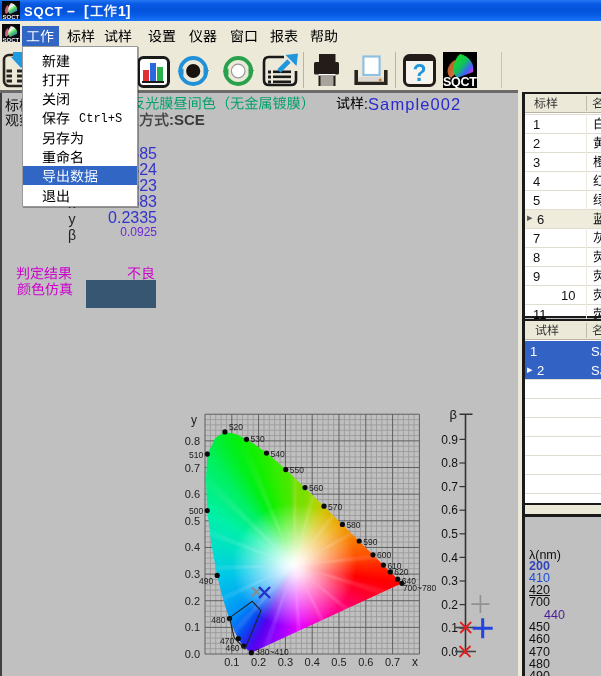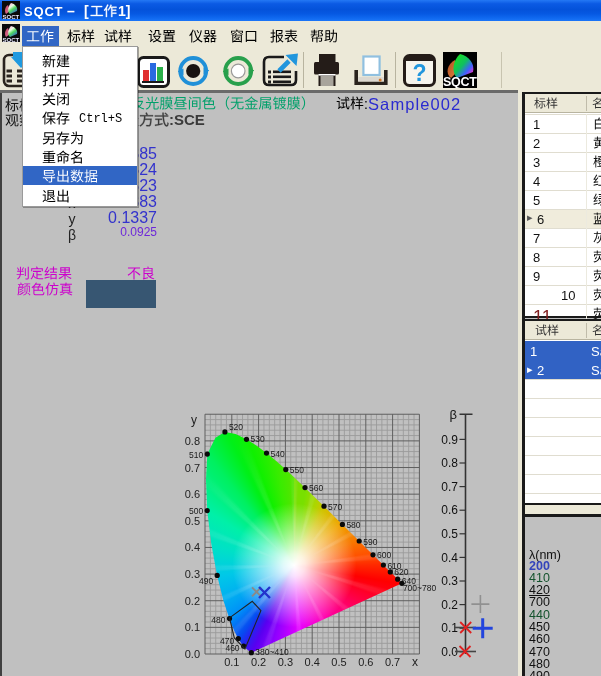--- a/index.html
+++ b/index.html
@@ -202,21 +202,21 @@
 <div class="abs" style="left:169px;top:111px;font-size:15px;font-weight:bold;color:#3a3a3a">:SCE</div>
 <div class="abs" style="left:64px;top:146.5px;width:16px;font-size:14px;color:#222;text-align:center">X</div>
 <div class="abs" style="left:57px;top:145.0px;width:100px;font-size:16px;color:#3333cc;text-align:right">0.2385</div>
 <div class="abs" style="left:64px;top:162.5px;width:16px;font-size:14px;color:#222;text-align:center">Y</div>
 <div class="abs" style="left:57px;top:161.0px;width:100px;font-size:16px;color:#3333cc;text-align:right">0.2524</div>
 <div class="abs" style="left:64px;top:178.5px;width:16px;font-size:14px;color:#222;text-align:center">Z</div>
 <div class="abs" style="left:57px;top:177.0px;width:100px;font-size:16px;color:#3333cc;text-align:right">0.1823</div>
 <div class="abs" style="left:64px;top:194.5px;width:16px;font-size:14px;color:#222;text-align:center">x</div>
 <div class="abs" style="left:57px;top:193.0px;width:100px;font-size:16px;color:#3333cc;text-align:right">0.2883</div>
 <div class="abs" style="left:64px;top:210.5px;width:16px;font-size:14px;color:#222;text-align:center">y</div>
-<div class="abs" style="left:57px;top:209.0px;width:100px;font-size:16px;color:#3333cc;text-align:right">0.1337</div>
+<div class="abs" style="left:57px;top:209.0px;width:100px;font-size:16px;color:#3333cc;text-align:right">0.2335</div>
 <div class="abs" style="left:64px;top:226.5px;width:16px;font-size:14px;color:#222;text-align:center">β</div>
 <div class="abs" style="left:57px;top:225.0px;width:100px;font-size:12px;color:#6d28d9;text-align:right">0.0925</div>
 <svg style="position:absolute;left:16.0px;top:266.0px;overflow:visible" width="56.0" height="14.0" fill="#cc00cc">
     <use href="#g31" transform="matrix(0.0140,0,0,-0.0140,0.00,12.32)"></use>
     <use href="#g32" transform="matrix(0.0140,0,0,-0.0140,14.00,12.32)"></use>
     <use href="#g33" transform="matrix(0.0140,0,0,-0.0140,28.00,12.32)"></use>
     <use href="#g34" transform="matrix(0.0140,0,0,-0.0140,42.00,12.32)"></use>
   </svg>
 <svg style="position:absolute;left:127.0px;top:266.0px;overflow:visible" width="28.0" height="14.0" fill="#cc00cc">
     <use href="#g35" transform="matrix(0.0140,0,0,-0.0140,0.00,12.32)"></use>
@@ -314,21 +314,21 @@
   </svg>
 <div class="abs" style="left:586px;top:266.0px;width:1px;height:19px;background:#eceadf"></div>
 <div class="abs" style="left:525px;top:285.0px;width:76px;height:1px;background:#e0ddd0"></div>
 <div class="abs" style="left:561px;top:287.5px;font-size:13px;color:#111">10</div>
 <svg style="position:absolute;left:592.5px;top:287.5px;overflow:visible" width="26.0" height="13.0" fill="#111">
     <use href="#g51" transform="matrix(0.0130,0,0,-0.0130,0.00,11.44)"></use>
     <use href="#g16" transform="matrix(0.0130,0,0,-0.0130,13.00,11.44)"></use>
   </svg>
 <div class="abs" style="left:586px;top:285.0px;width:1px;height:19px;background:#eceadf"></div>
 <div class="abs" style="left:525px;top:304.0px;width:76px;height:1px;background:#e0ddd0"></div>
-<div class="abs" style="left:533px;top:306.5px;font-size:18px;color:#7f1d1d">11</div>
+<div class="abs" style="left:533px;top:306.5px;font-size:13px;color:#000000">11</div>
 <svg style="position:absolute;left:592.5px;top:306.5px;overflow:visible" width="26.0" height="13.0" fill="#111">
     <use href="#g51" transform="matrix(0.0130,0,0,-0.0130,0.00,11.44)"></use>
     <use href="#g16" transform="matrix(0.0130,0,0,-0.0130,13.00,11.44)"></use>
   </svg>
 <div class="abs" style="left:586px;top:304.0px;width:1px;height:19px;background:#eceadf"></div>
 <div class="abs" style="left:525px;top:319px;width:76px;height:186px;background:#fff;border-top:2px solid #1a1a1a;border-bottom:2px solid #1a1a1a"></div>
 <div class="abs" style="left:525px;top:321px;width:76px;height:19px;background:#ece9d8;border-bottom:1px solid #b8b4a0"></div>
 <svg style="position:absolute;left:535.0px;top:324.0px;overflow:visible" width="24.0" height="12.0" fill="#333">
     <use href="#g4" transform="matrix(0.0120,0,0,-0.0120,0.00,10.56)"></use>
     <use href="#g3" transform="matrix(0.0120,0,0,-0.0120,12.00,10.56)"></use>
@@ -350,24 +350,24 @@
 <div class="abs" style="left:525px;top:417px;width:76px;height:1px;background:#e0ddd0"></div>
 <div class="abs" style="left:525px;top:436px;width:76px;height:1px;background:#e0ddd0"></div>
 <div class="abs" style="left:525px;top:455px;width:76px;height:1px;background:#e0ddd0"></div>
 <div class="abs" style="left:525px;top:474px;width:76px;height:1px;background:#e0ddd0"></div>
 <div class="abs" style="left:525px;top:493px;width:76px;height:1px;background:#e0ddd0"></div>
 <div class="abs" style="left:525px;top:505px;width:76px;height:171px;background:#ece9d8"></div>
 <div class="abs" style="left:522px;top:514px;width:79px;height:3px;background:#1a1a1a"></div>
 <div class="abs" style="left:525px;top:517px;width:76px;height:159px;background:#c0c0c0"></div>
 <div class="abs" style="left:529px;top:548px;font-size:12.5px;color:#111">λ(nm)</div>
 <div class="abs" style="left:529px;top:558.5px;font-size:12.5px;color:#3344bb;font-weight:bold">200</div>
-<div class="abs" style="left:529px;top:570.8px;font-size:12.5px;color:#14532d;">410</div>
+<div class="abs" style="left:529px;top:570.8px;font-size:12.5px;color:#1d4ed8;">410</div>
 <div class="abs" style="left:529px;top:583.1px;font-size:12.5px;color:#111;text-decoration:underline;">420</div>
 <div class="abs" style="left:529px;top:595.4px;font-size:12.5px;color:#111;">700</div>
-<div class="abs" style="left:529px;top:607.7px;font-size:12.5px;color:#14532d;">440</div>
+<div class="abs" style="left:544px;top:607.7px;font-size:12.5px;color:#4c1d95;">440</div>
 <div class="abs" style="left:529px;top:620.0px;font-size:12.5px;color:#111;">450</div>
 <div class="abs" style="left:529px;top:632.3px;font-size:12.5px;color:#111;">460</div>
 <div class="abs" style="left:529px;top:644.6px;font-size:12.5px;color:#111;">470</div>
 <div class="abs" style="left:529px;top:656.9px;font-size:12.5px;color:#111;">480</div>
 <div class="abs" style="left:529px;top:669.2px;font-size:12.5px;color:#111;">490</div>
 <svg class="abs" style="left:0;top:0" width="601" height="676">
     <path d="M210.36 414.20V654.00M215.72 414.20V654.00M221.08 414.20V654.00M226.44 414.20V654.00M237.16 414.20V654.00M242.52 414.20V654.00M247.88 414.20V654.00M253.24 414.20V654.00M263.96 414.20V654.00M269.32 414.20V654.00M274.68 414.20V654.00M280.04 414.20V654.00M290.76 414.20V654.00M296.12 414.20V654.00M301.48 414.20V654.00M306.84 414.20V654.00M317.56 414.20V654.00M322.92 414.20V654.00M328.28 414.20V654.00M333.64 414.20V654.00M344.36 414.20V654.00M349.72 414.20V654.00M355.08 414.20V654.00M360.44 414.20V654.00M371.16 414.20V654.00M376.52 414.20V654.00M381.88 414.20V654.00M387.24 414.20V654.00M397.96 414.20V654.00M403.32 414.20V654.00M408.68 414.20V654.00M414.04 414.20V654.00M205.00 648.67H419.40M205.00 643.34H419.40M205.00 638.02H419.40M205.00 632.69H419.40M205.00 622.03H419.40M205.00 616.70H419.40M205.00 611.38H419.40M205.00 606.05H419.40M205.00 595.39H419.40M205.00 590.06H419.40M205.00 584.74H419.40M205.00 579.41H419.40M205.00 568.75H419.40M205.00 563.42H419.40M205.00 558.10H419.40M205.00 552.77H419.40M205.00 542.11H419.40M205.00 536.78H419.40M205.00 531.46H419.40M205.00 526.13H419.40M205.00 515.47H419.40M205.00 510.14H419.40M205.00 504.82H419.40M205.00 499.49H419.40M205.00 488.83H419.40M205.00 483.50H419.40M205.00 478.18H419.40M205.00 472.85H419.40M205.00 462.19H419.40M205.00 456.86H419.40M205.00 451.54H419.40M205.00 446.21H419.40M205.00 435.55H419.40M205.00 430.22H419.40M205.00 424.90H419.40M205.00 419.57H419.40" stroke="#9b9b9b" stroke-width="0.9" fill="none"></path>
     <path d="M205.00 414.20V654.00M231.80 414.20V654.00M258.60 414.20V654.00M285.40 414.20V654.00M312.20 414.20V654.00M339.00 414.20V654.00M365.80 414.20V654.00M392.60 414.20V654.00M419.40 414.20V654.00M205.00 654.00H419.40M205.00 627.36H419.40M205.00 600.72H419.40M205.00 574.08H419.40M205.00 547.44H419.40M205.00 520.80H419.40M205.00 494.16H419.40M205.00 467.52H419.40M205.00 440.88H419.40M205.00 414.24H419.40" stroke="#5f5f5f" stroke-width="1" fill="none"></path>
     <text x="200" y="658.0" font-size="11" fill="#222" text-anchor="end" font-family="Liberation Sans">0.0</text>
     <text x="200" y="631.4" font-size="11" fill="#222" text-anchor="end" font-family="Liberation Sans">0.1</text>

